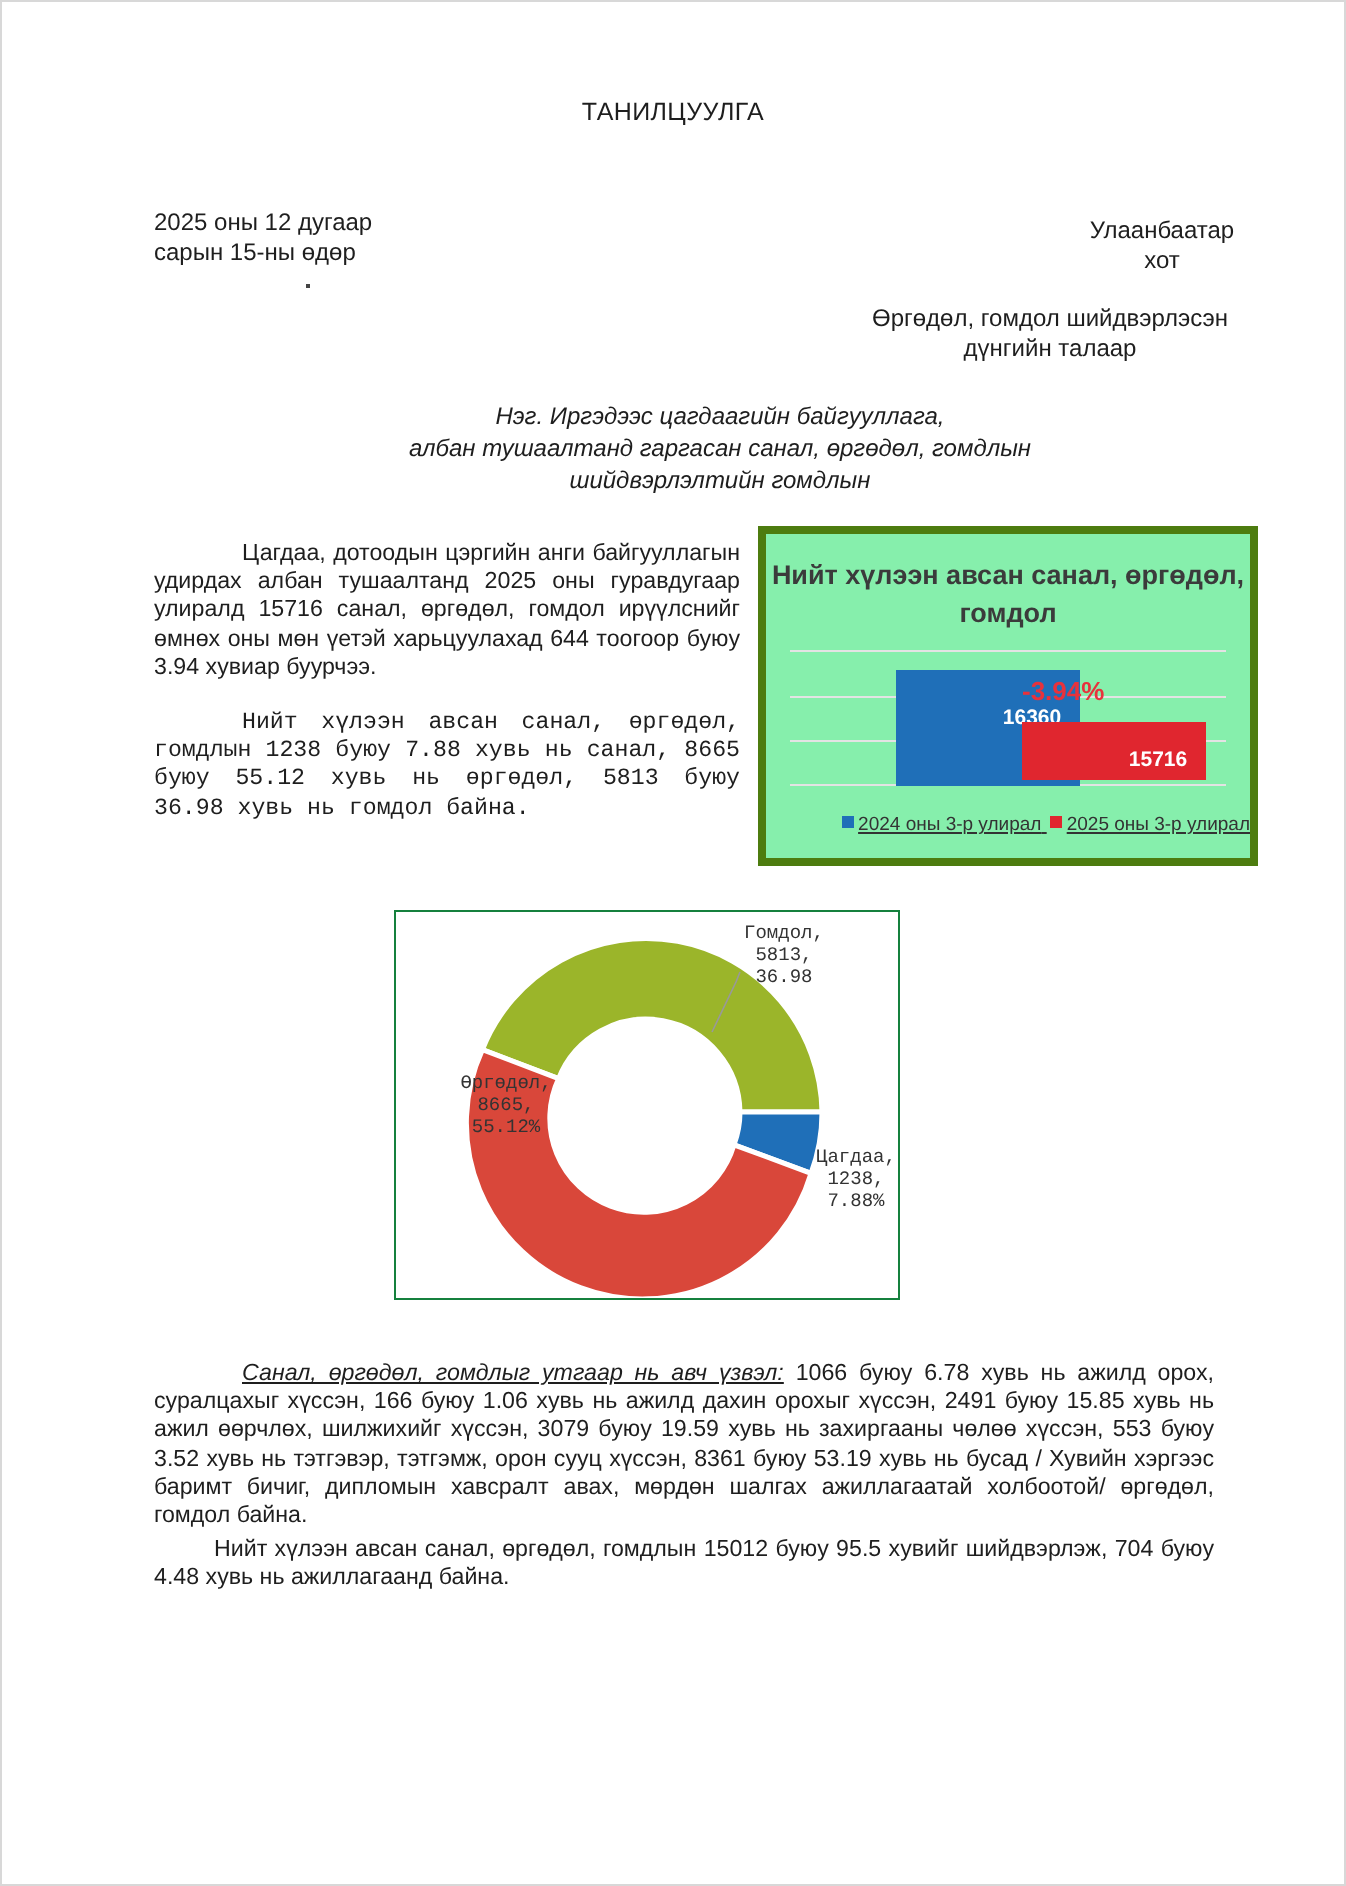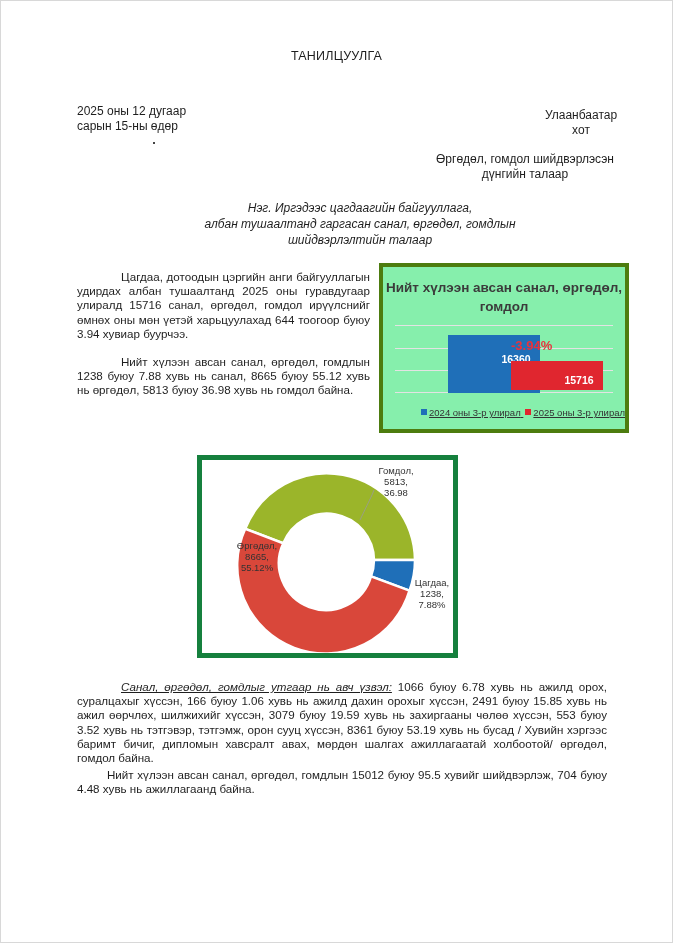--- a/index.html
+++ b/index.html
@@ -10,38 +10,38 @@
   .title { left:0; width:673px; top:49px; text-align:center; font-size:12.5px; letter-spacing:0.2px; }
   .date { left:77px; top:104px; font-size:12px; line-height:15px; }
   .city { left:540px; top:108px; font-size:12px; line-height:15px; text-align:center; width:82px; }
   .subject { left:425px; top:152px; width:200px; font-size:12px; line-height:15px; text-align:center; }
   .dot { left:153px; top:142px; width:2px; height:2px; background:#444; }
   .heading { left:150px; top:200px; width:420px; text-align:center; font-size:12px; line-height:16px;
              font-weight:normal; font-style:italic; }
   .para { font-size:11.6px; line-height:14.2px; text-align:justify; }
   .para .indent { display:inline-block; width:44px; }
   .p1 { left:77px; top:270px; width:293px; }
-  .p2 { left:77px; top:355px; width:293px; }
+  .p2 { left:77px; top:355px; width:293px;font-family:Liberation Mono, monospace; }
   .p3 { left:77px; top:680px; width:530px; }
   .p4 { left:77px; top:768px; width:530px; }
   .underline-it { text-decoration:underline; font-style:italic; }
 
   
   .bar-card { left:379px; top:263px; width:242px; height:162px; border:4px solid #4d7c0f; background:#86efac; }
   .bar-title { position:absolute; left:0; top:11px; width:242px; text-align:center; font-size:13.5px;
                font-weight:bold; line-height:19px; color:#3b3b3b; }
   .grid { position:absolute; left:12px; width:218px; height:1px; background:#e3e3e3; }
   .bar { position:absolute; display:flex; align-items:center; justify-content:center; color:#fff;
          font-size:10.5px; font-weight:bold;padding-left:44px; }
   .bar-delta { position:absolute; left:128px; top:71px; color:#e8323c; font-size:13px; font-weight:bold; }
   .bar-legend { position:absolute; left:0; top:140px; width:242px; text-align:right; font-size:9.5px; color:#333; white-space:nowrap;text-decoration:underline; }
   .sw { display:inline-block; width:6px; height:6px; margin-right:2px; vertical-align:1px; }
 
   
-  .donut-card { left:197px; top:455px; width:251px; height:193px; border:5px solid #15803d; background:#fff; }
+  .donut-card { left:197px; top:455px; width:251px; height:193px; border:1px solid #15803d; background:#fff;font-family:Liberation Mono, monospace; }
   .dlabel { position:absolute; font-size:9.5px; line-height:11px; color:#333; text-align:center; }
 </style>
 </head>
 <body>
 
 <div class="page"></div>
 
 <div class="abs title">ТАНИЛЦУУЛГА</div>
 
 <div class="abs date">
@@ -56,21 +56,21 @@
 </div>
 
 <div class="abs subject">
   <div>Өргөдөл, гомдол шийдвэрлэсэн</div>
   <div>дүнгийн талаар</div>
 </div>
 
 <div class="abs heading">
   <div>Нэг. Иргэдээс цагдаагийн байгууллага,</div>
   <div>албан тушаалтанд гаргасан санал, өргөдөл, гомдлын</div>
-  <div>шийдвэрлэлтийн талаар</div>
+  <div>шийдвэрлэлтийн гомдлын</div>
 </div>
 
 <div class="abs para p1"><span class="indent"></span><span>Цагдаа, дотоодын цэргийн анги байгууллагын удирдах албан тушаалтанд 2025 оны гуравдугаар улиралд 15716 санал, өргөдөл, гомдол ирүүлснийг өмнөх оны мөн үетэй харьцуулахад 644 тоогоор буюу 3.94 хувиар буурчээ.</span></div>
 
 <div class="abs para p2"><span class="indent"></span><span>Нийт хүлээн авсан санал, өргөдөл, гомдлын 1238 буюу 7.88 хувь нь санал, 8665 буюу 55.12 хувь нь өргөдөл, 5813 буюу 36.98 хувь нь гомдол байна.</span></div>
 
 <div class="abs bar-card">
   <div class="bar-title">Нийт хүлээн авсан санал, өргөдөл, гомдол</div>
   <div class="grid" style="top:58px"></div>
   <div class="grid" style="top:81px"></div>

